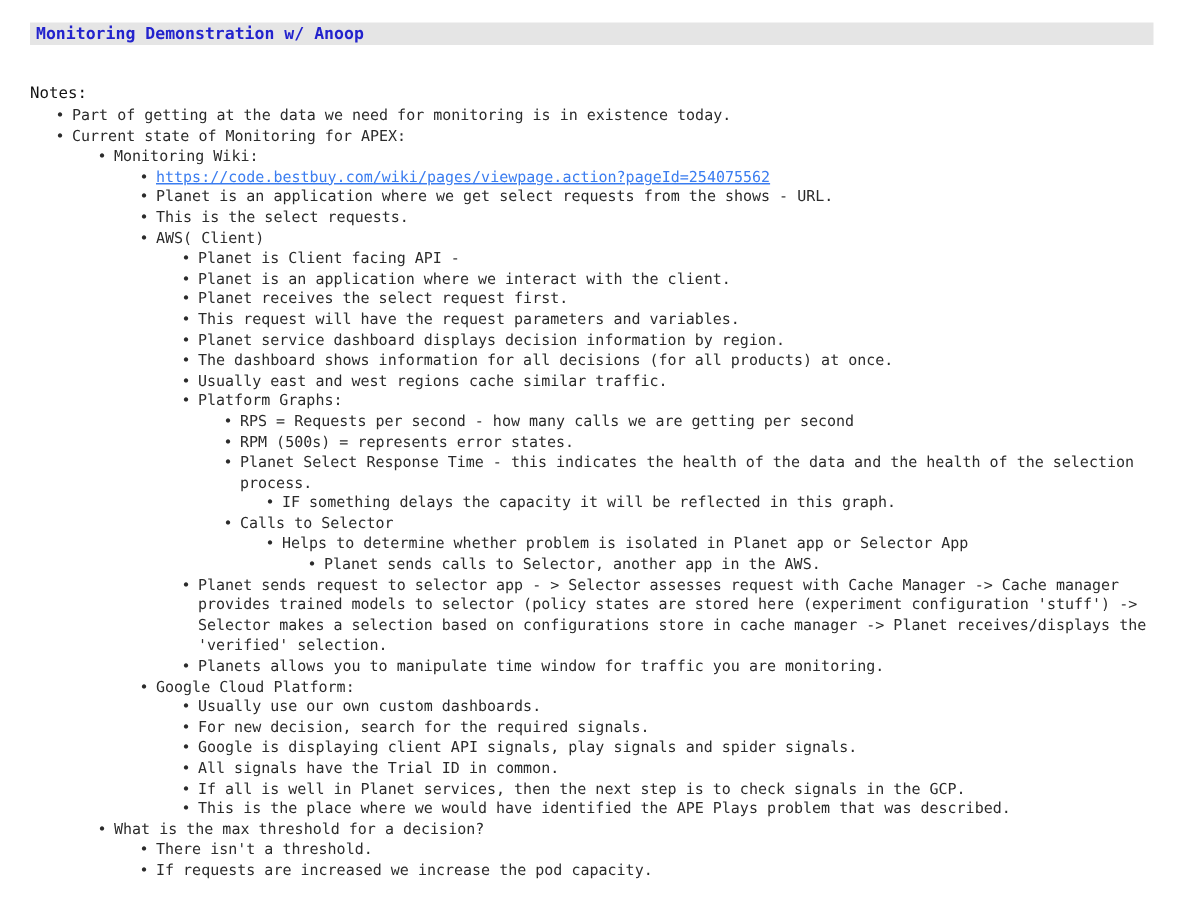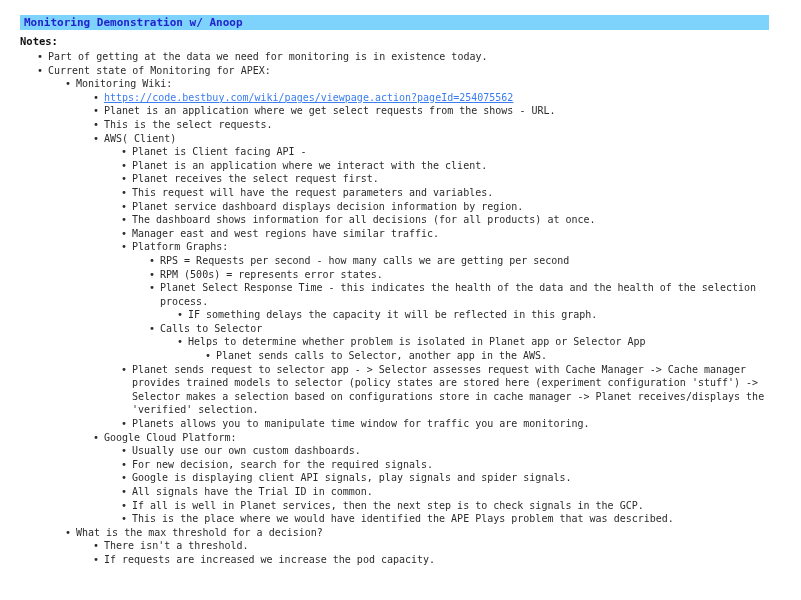--- a/index.html
+++ b/index.html
@@ -15,33 +15,33 @@
     color: #2b2b2b;
   }
   .page {
     padding: 15px 10px 0 20px;
     box-sizing: border-box;
   }
   .title-highlight {
     display: block;
     width: 749px;
     box-sizing: border-box;
-    background: #7dd3fc;
+    background: #e5e5e5;
     color: #2323cd;
     font-weight: bold;
     font-size: 11px;
     line-height: 15px;
     padding: 0 4px;
     white-space: nowrap;
     overflow: hidden;
   }
   .notes-label {
-    margin-top: 5px;
+    margin-top: 26px;
     margin-bottom: 2px;
-    font-weight: bold;
+    font-weight: normal;
     color: #111111;
     font-size: 10.5px;
     line-height: 13px;
   }
   ul.notes-list, ul.notes-list ul {
     list-style: none;
     margin: 0;
     padding: 0 0 0 28px;
   }
   ul.notes-list li {
@@ -77,21 +77,21 @@
               <li><a href="#">https://code.bestbuy.com/wiki/pages/viewpage.action?pageId=254075562</a></li>
               <li><span>Planet is an application where we get select requests from the shows - URL.</span></li>
               <li><span>This is the select requests.</span></li>
               <li><span>AWS( Client)</span><ul>
                   <li><span>Planet is Client facing API -</span></li>
                   <li><span>Planet is an application where we interact with the client.</span></li>
                   <li><span>Planet receives the select request first.</span></li>
                   <li><span>This request will have the request parameters and variables.</span></li>
                   <li><span>Planet service dashboard displays decision information by region.</span></li>
                   <li><span>The dashboard shows information for all decisions (for all products) at once.</span></li>
-                  <li><span>Manager east and west regions have similar traffic.</span></li>
+                  <li><span>Usually east and west regions cache similar traffic.</span></li>
                   <li><span>Platform Graphs:</span><ul>
                       <li><span>RPS = Requests per second - how many calls we are getting per second</span></li>
                       <li><span>RPM (500s) = represents error states.</span></li>
                       <li><span>Planet Select Response Time - this indicates the health of the data and the health of the selection process.</span><ul>
                           <li><span>IF something delays the capacity it will be reflected in this graph.</span></li>
                         </ul></li>
                       <li><span>Calls to Selector</span><ul>
                           <li><span>Helps to determine whether problem is isolated in Planet app or Selector App</span><ul>
                               <li><span>Planet sends calls to Selector, another app in the AWS.</span></li>
                             </ul></li>

